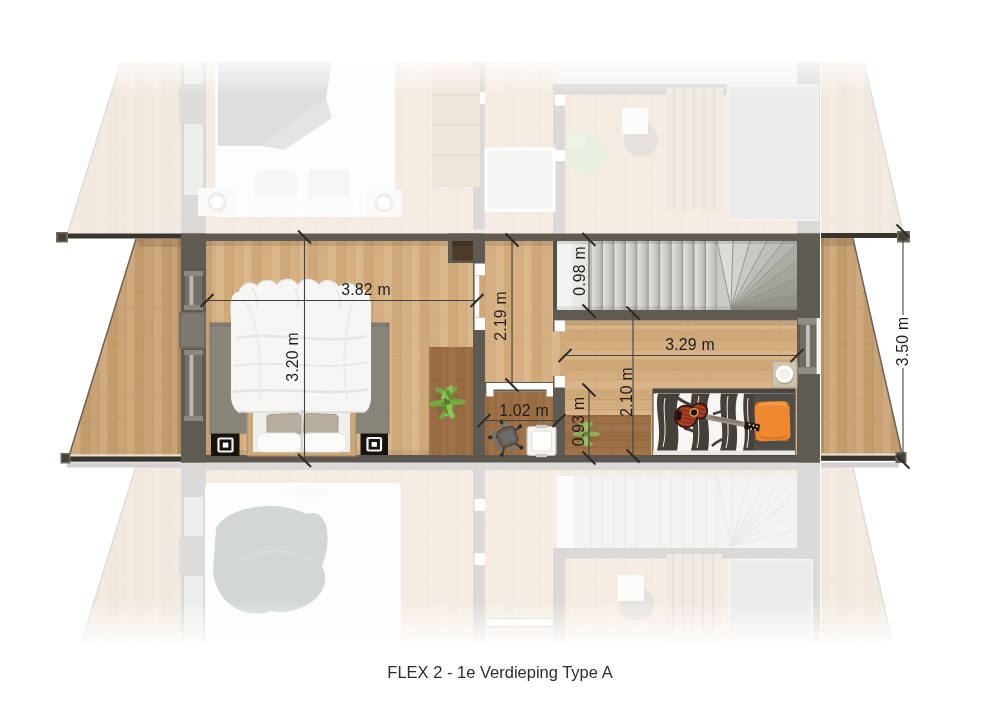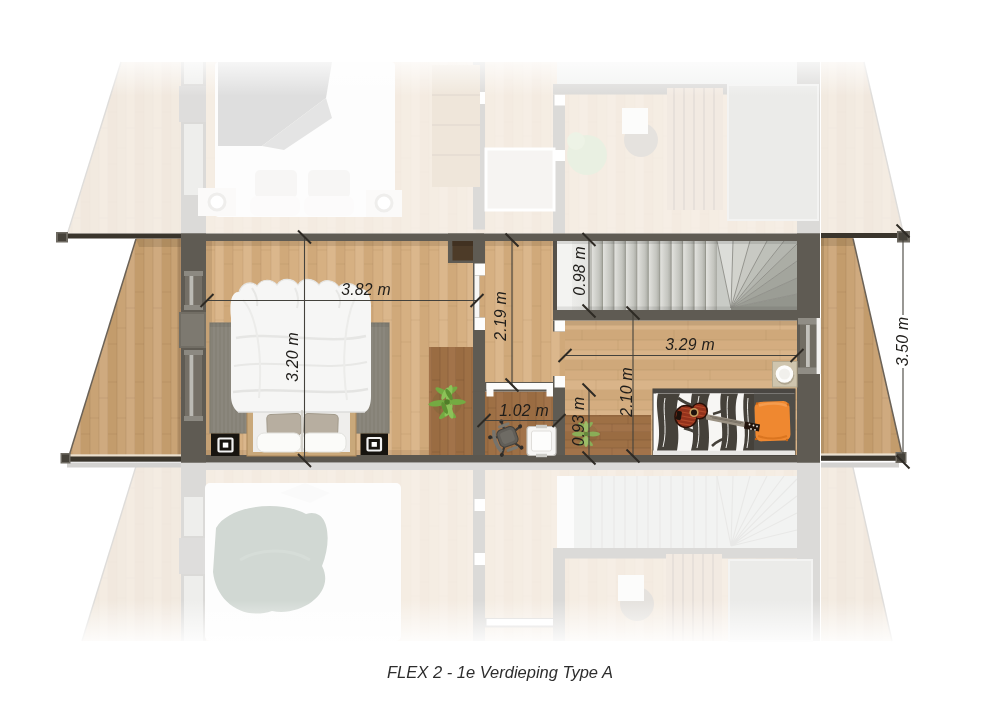--- a/index.html
+++ b/index.html
@@ -1,16 +1,16 @@
 <!DOCTYPE html>
 <html><head>
 <meta charset="utf-8">
 <style>
   html,body{margin:0;padding:0;background:#ffffff;}
-  .wrap{width:1000px;height:707px;position:relative;background:#fde047;overflow:hidden;font-style:italic;}
+  .wrap{width:1000px;height:707px;position:relative;background:#fde047;overflow:hidden;}
   text{font-family:"Liberation Sans",sans-serif;}
   .dim{font-size:15.8px;fill:#1f1d1a;letter-spacing:.2px;}
   .cap{font-size:16.5px;fill:#2d2d2d;letter-spacing:0px;}
 </style>
 </head>
 <body>
 <div class="wrap">
 <svg width="1000" height="707" viewBox="0 0 1000 707">
 <defs>
   <pattern id="pwT" width="27" height="90" patternUnits="userSpaceOnUse">

